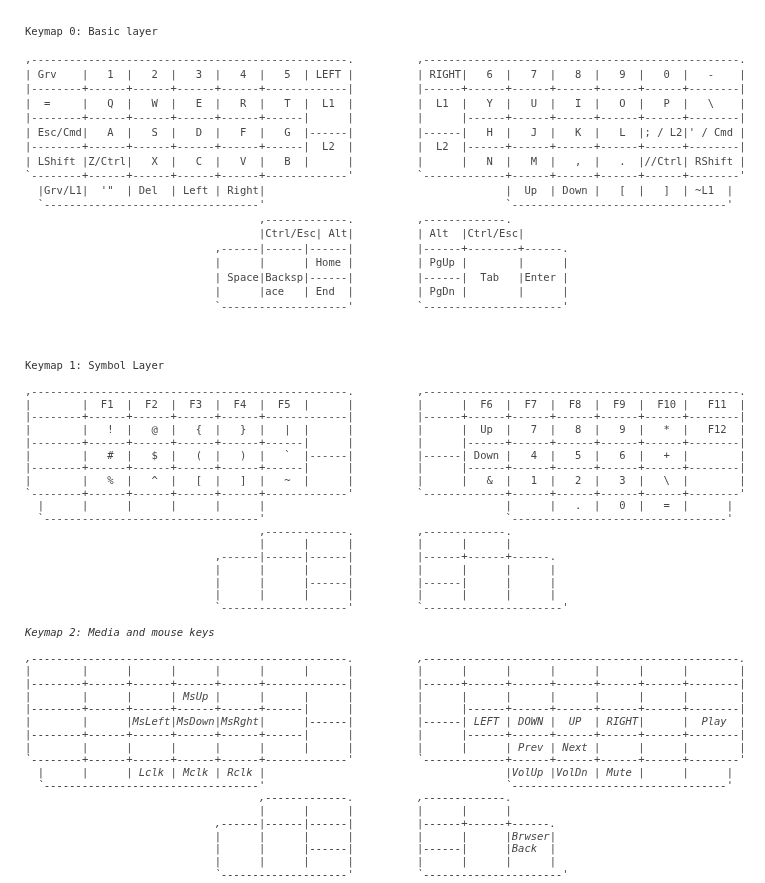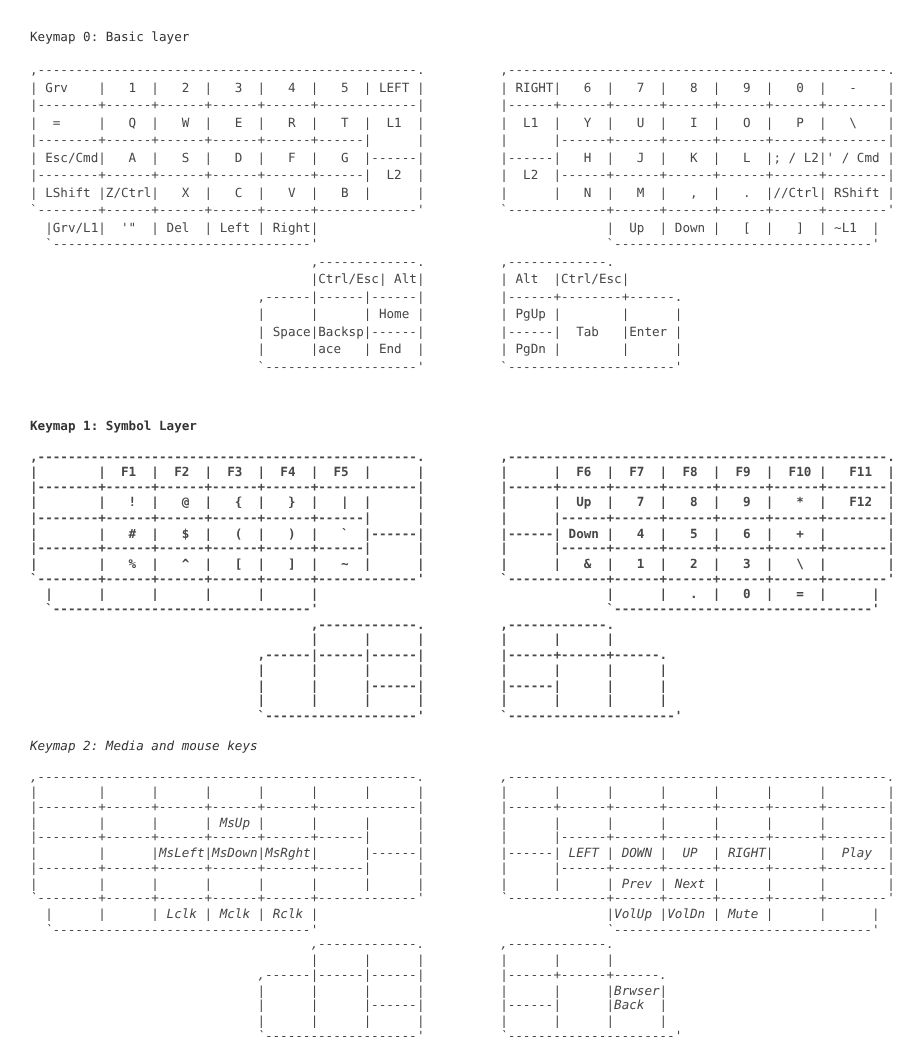--- a/index.html
+++ b/index.html
@@ -26,21 +26,21 @@
   }
   .km-art {
     margin: 0;
     font-family: "DejaVu Sans Mono", "Liberation Mono", monospace;
     font-size: 10.5px;
     color: #474747;
     white-space: pre;
   }
   .km-0 .km-art { line-height: 14.5px; margin-top: 14px; }
   .km-1 .km-art, .km-2 .km-art { line-height: 12.7px; margin-top: 13px; }
-  .km-1 { margin-top: 35px; font-weight: bold; }
+  .km-1 { margin-top: 45px; }
   .km-2 { margin-top: 11px; font-style: italic; }
 </style>
 </head>
 <body>
 
 <div class="doc">
 
   <section class="km-section km-0">
     <div class="km-title">Keymap 0: Basic layer</div>
     <pre class="km-art">,--------------------------------------------------.          ,--------------------------------------------------.

